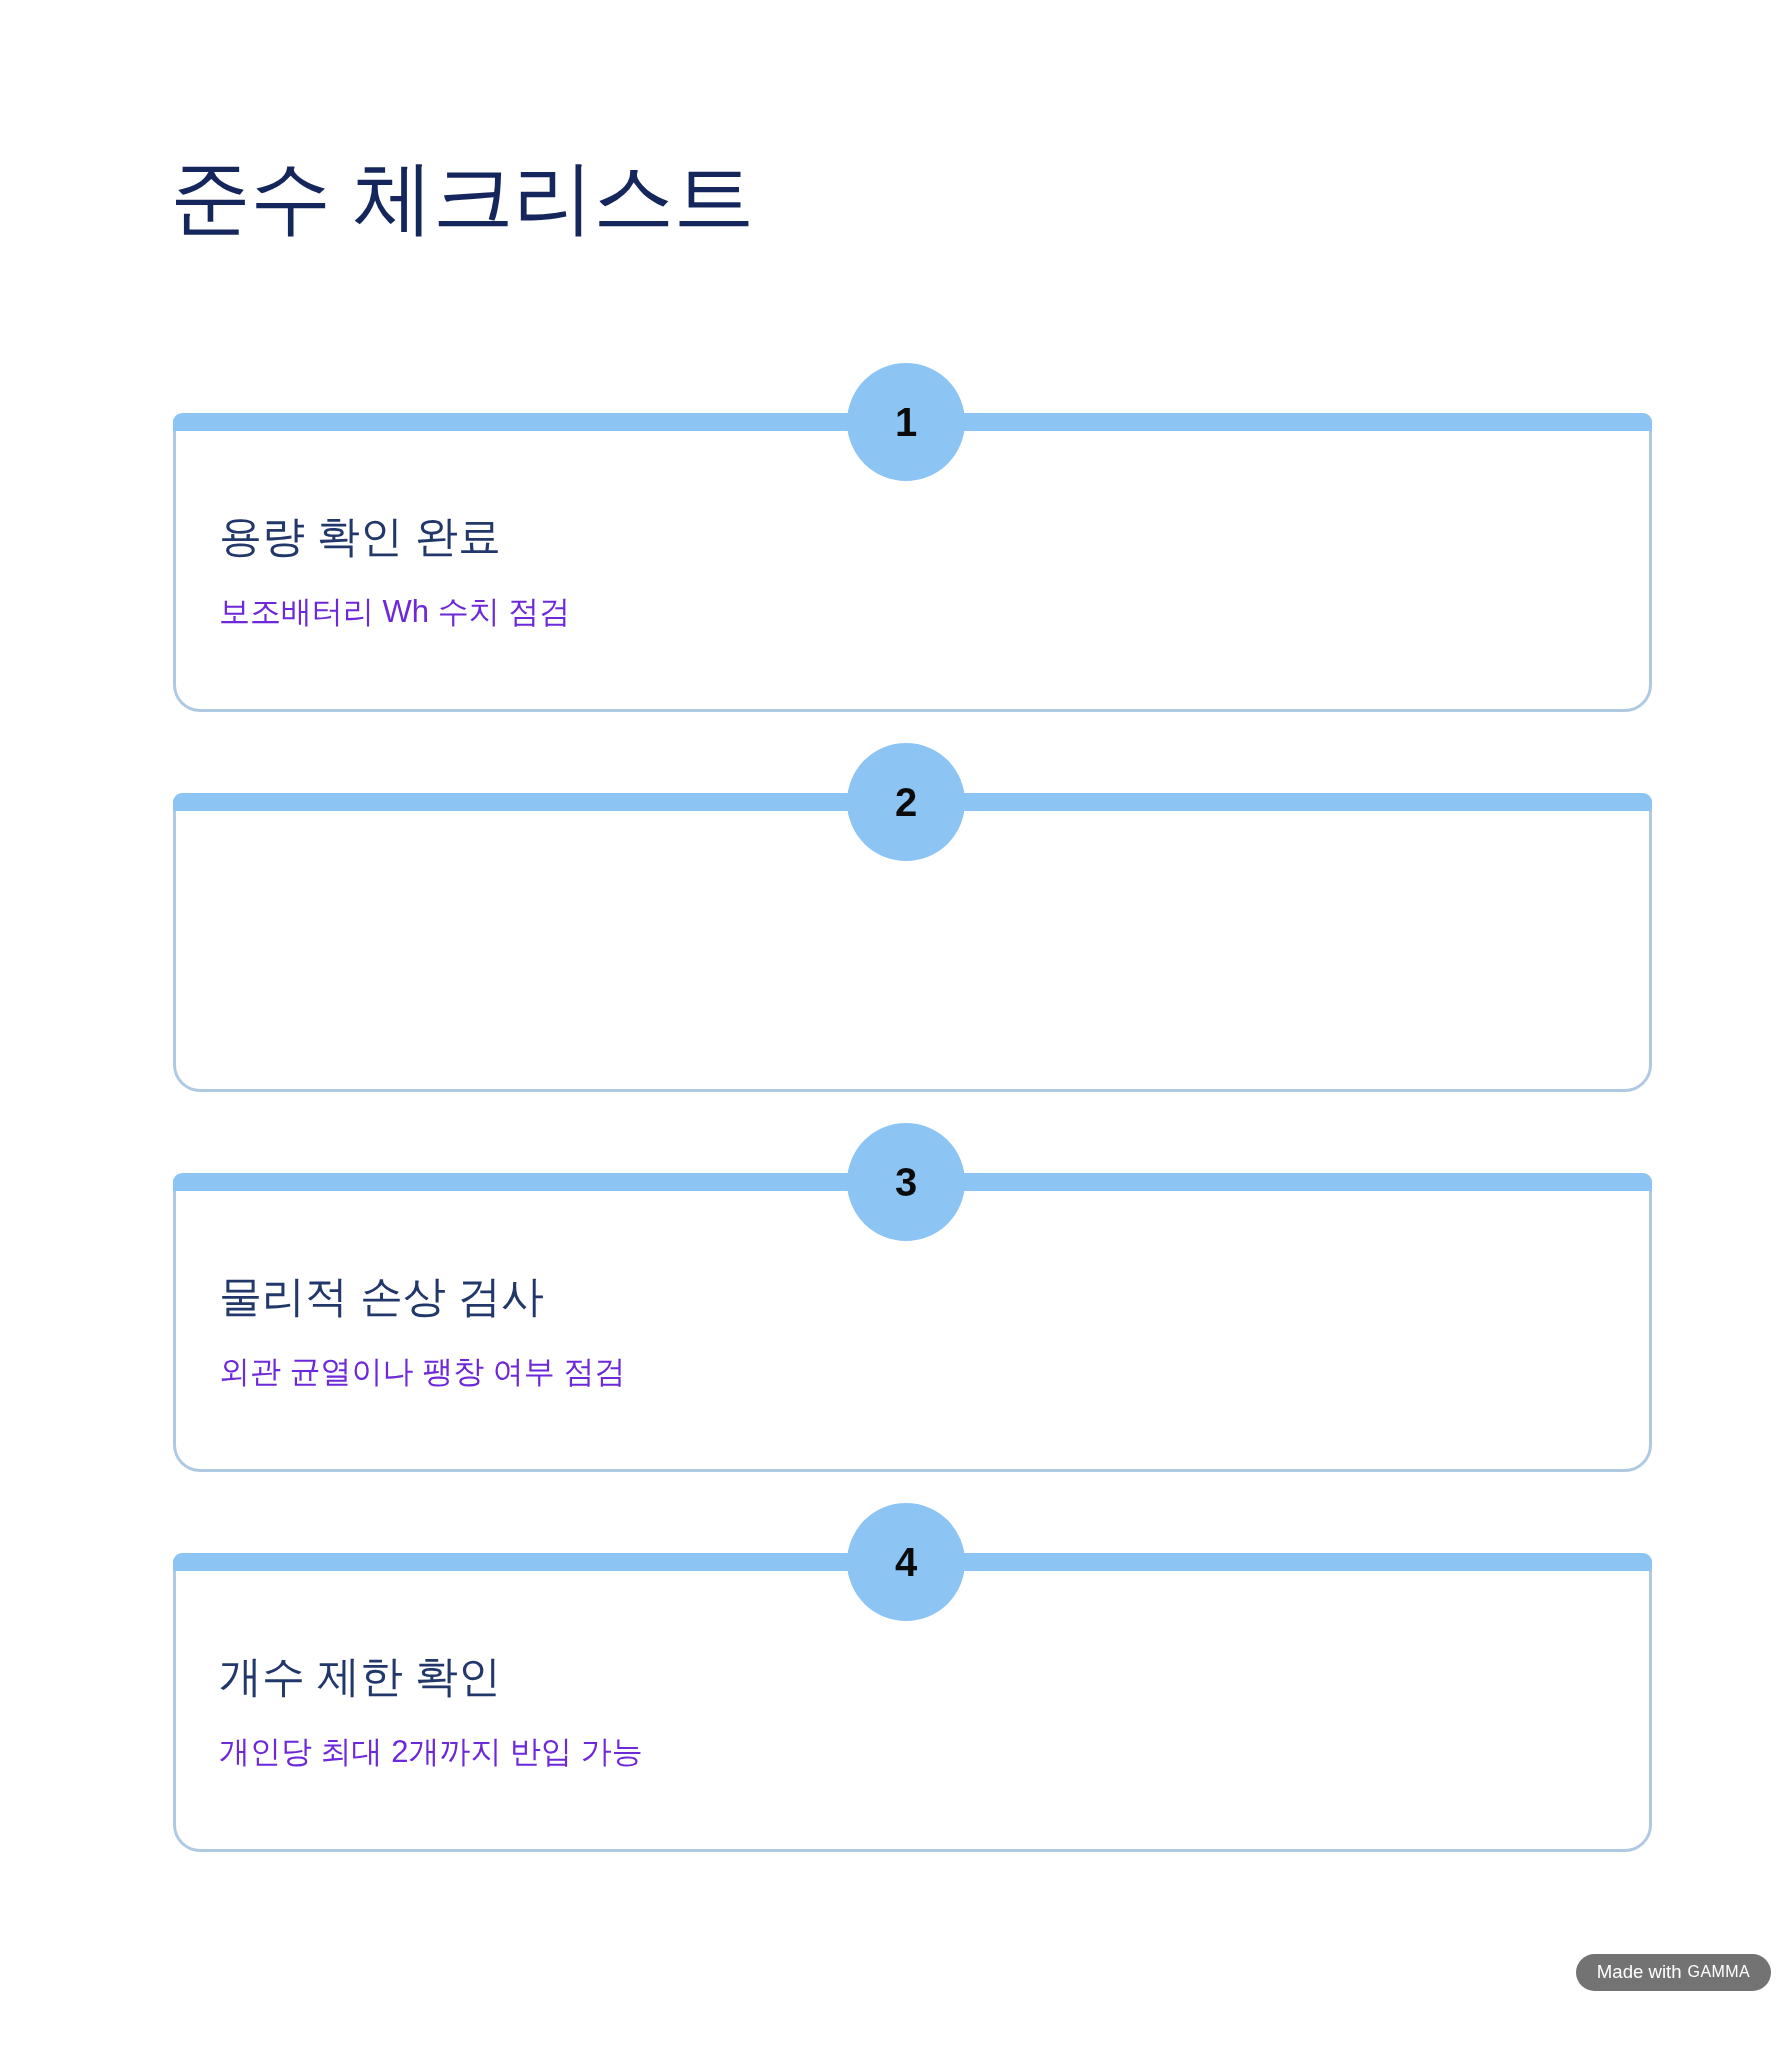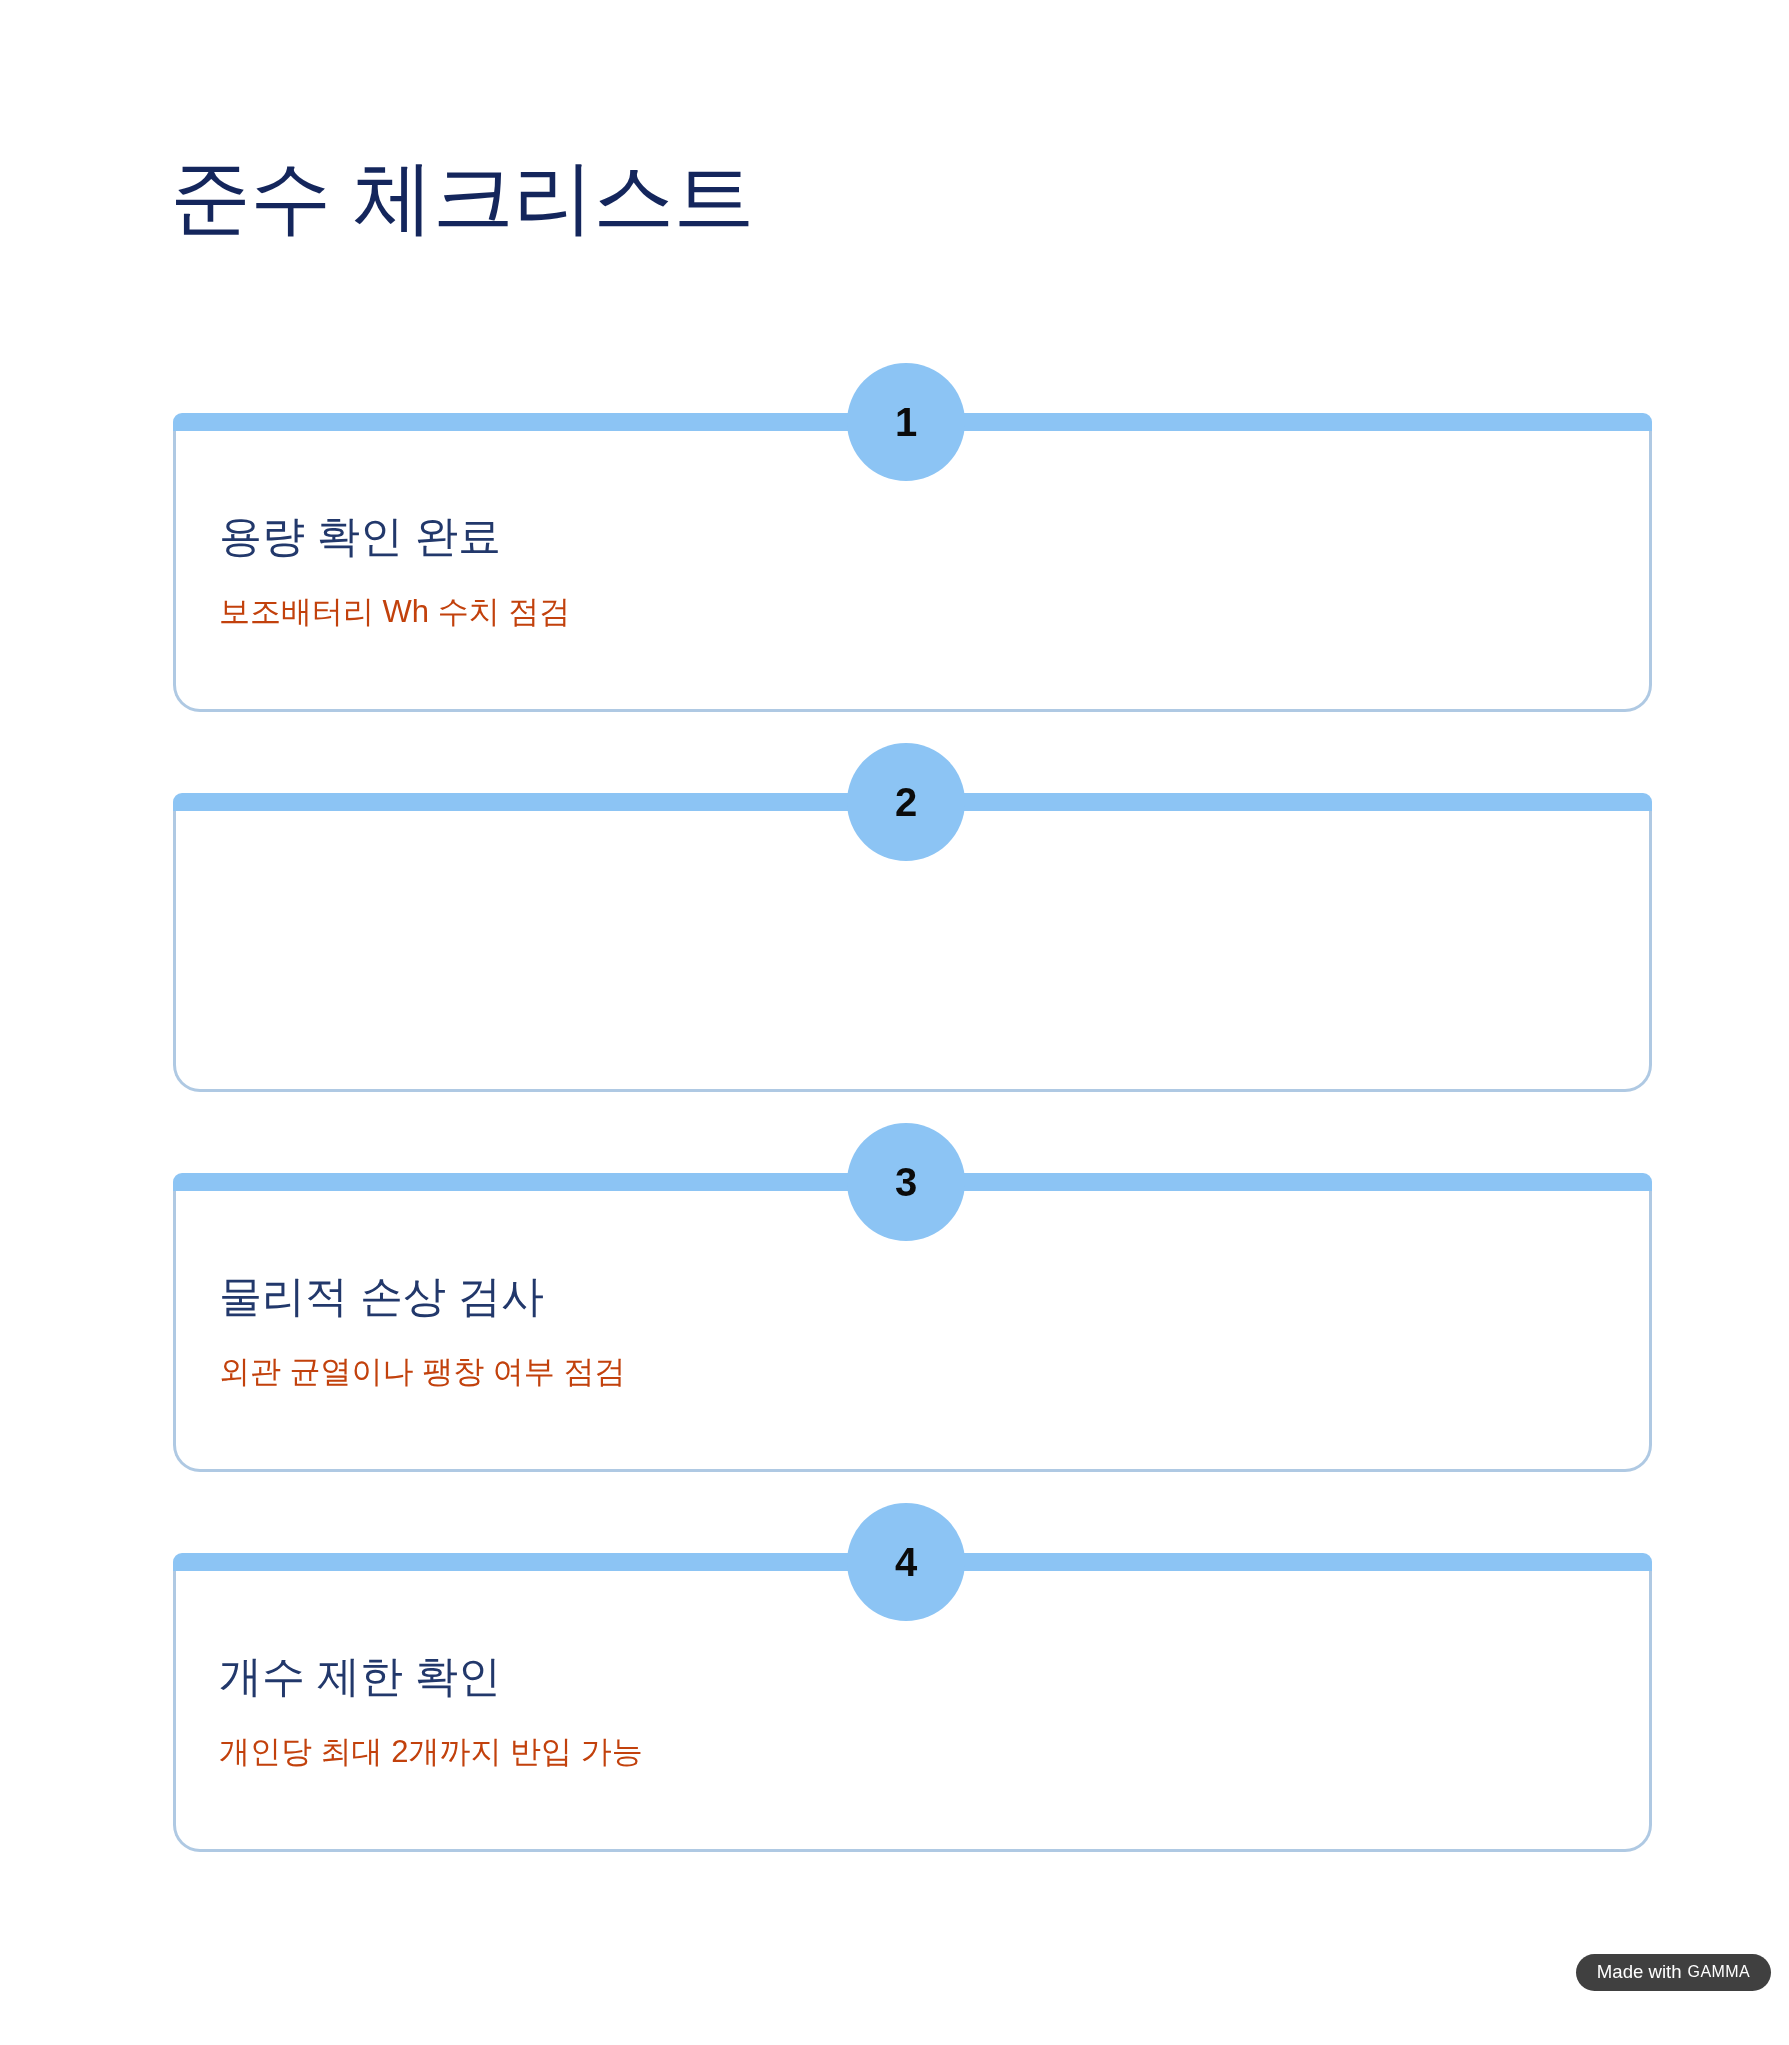--- a/index.html
+++ b/index.html
@@ -123,34 +123,34 @@
     font-size: 43px;
     line-height: 1.22;
     color: #22386B;
     font-weight: 400;
     white-space: nowrap;
   }
   .card-sub {
     margin-top: 30px;
     font-size: 31px;
     line-height: 1.24;
-    color: #c2410c;
+    color: #6d28d9;
     font-weight: 400;
     white-space: nowrap;
   }
 
   
   .gamma-badge {
     position: absolute;
     right: 18px;
     bottom: 13.4px;
     height: 37px;
     padding: 0 21px;
     border-radius: 18.6px;
-    background: #404040;
+    background: #737373;
     display: flex;
     align-items: center;
     gap: 6px;
     box-shadow: 0 0 0 2.2px #ffffff;
   }
   .gamma-made {
     font-size: 18.6px;
     color: #ffffff;
     font-weight: 400;
     line-height: 1;

